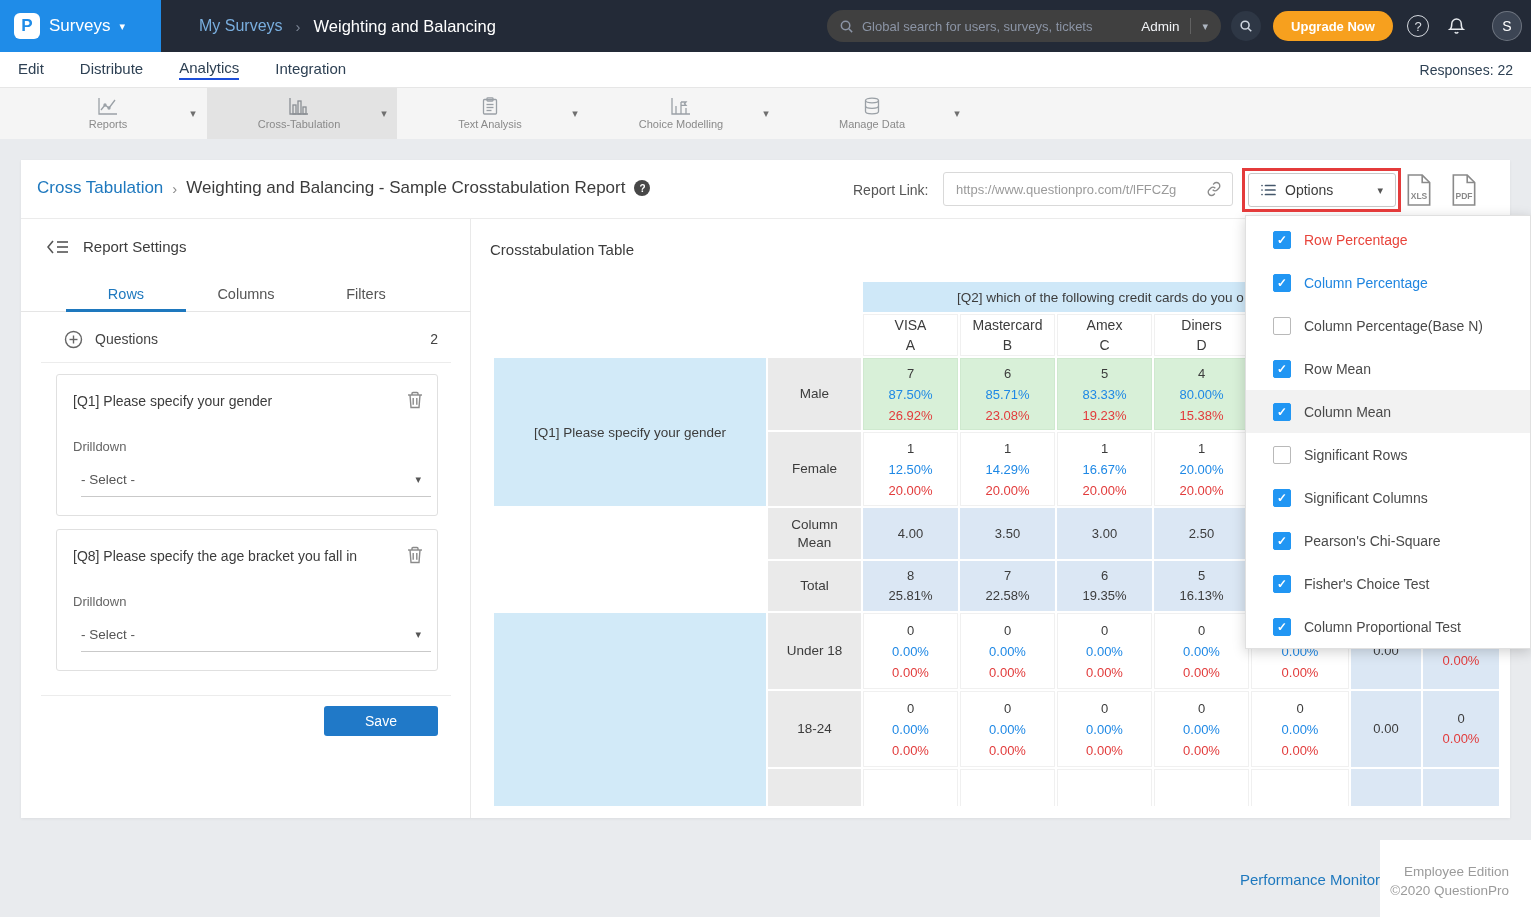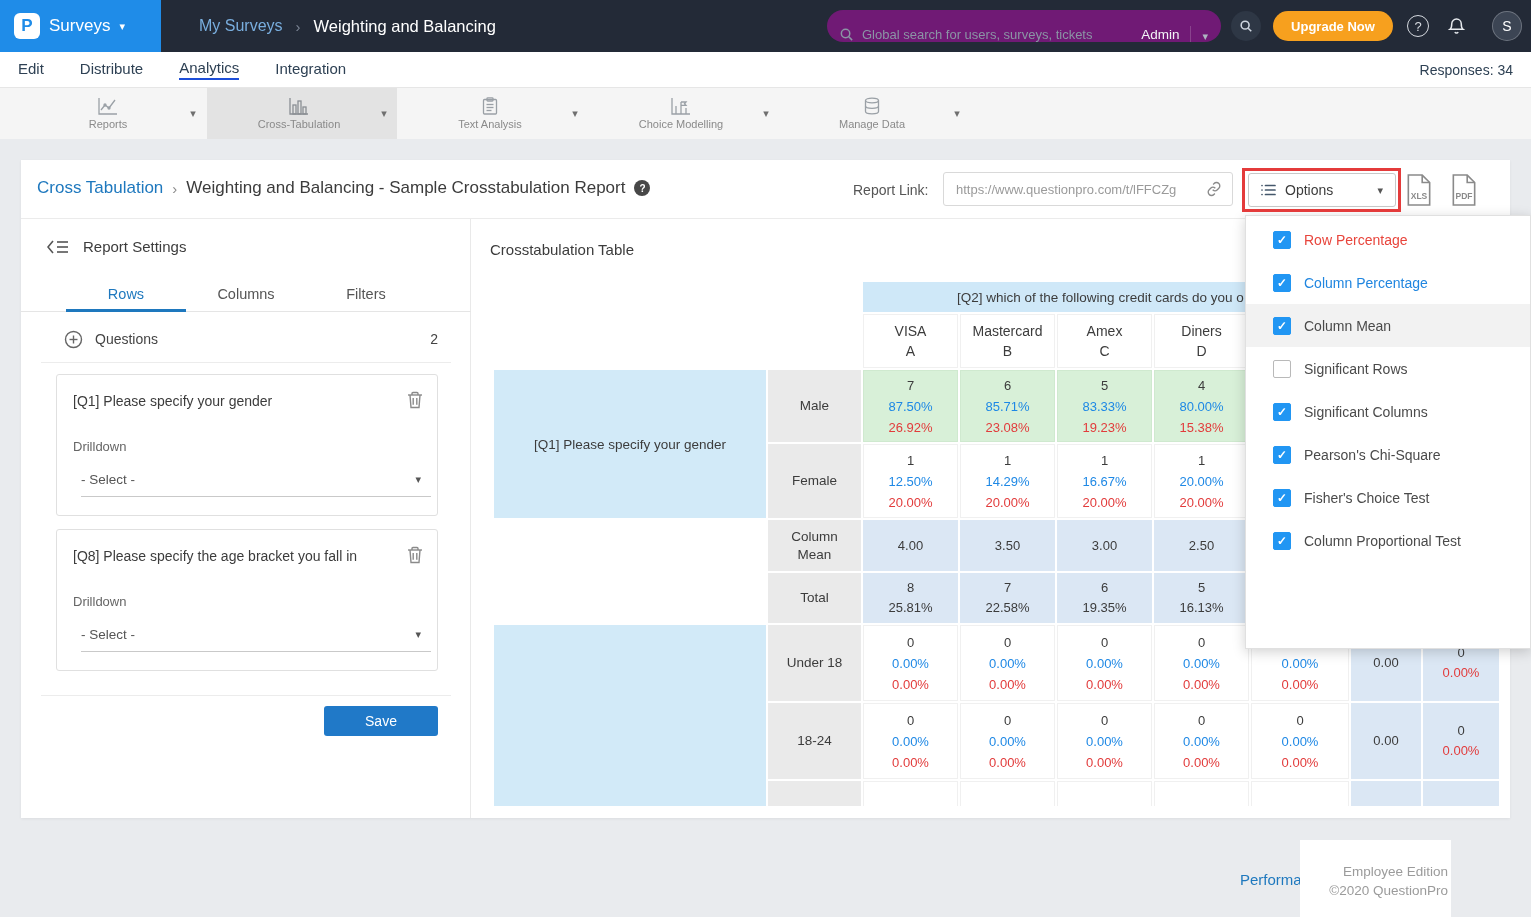--- a/index.html
+++ b/index.html
@@ -15,22 +15,22 @@
     align-items:center; padding-left:14px; gap:9px; cursor:pointer; flex:0 0 auto;}
   .logo-badge { width:26px; height:26px; background:#ffffff; border-radius:6px;
     color:#1f8ce8; font-weight:bold; font-size:17px; display:flex; align-items:center; justify-content:center;}
   .logo-text { color:#fff; font-size:17px; font-weight:500; }
   .caret { font-size:11px; line-height:1; }
   .logo-area .caret { color:#fff; }
   .tb-breadcrumb { margin-left:38px; display:flex; align-items:center; gap:13px; flex:0 0 auto;}
   .crumb-link { color:#79aede; font-size:16px; text-decoration:none; cursor:pointer;}
   .crumb-sep { color:#7b8494; font-size:15px; }
   .crumb-cur { color:#ffffff; font-size:16.5px; }
-  .search-pill { margin-left:auto; width:394px; height:32px; background:#701a75;
-    border-radius:16px; display:flex; align-items:flex-end; padding-left:12px; flex:0 0 auto;}
+  .search-pill { margin-left:auto; width:394px; height:32px; background:#404040;
+    border-radius:16px; display:flex; align-items:center; padding-left:12px; flex:0 0 auto;}
   .icon-search { color:#8b94a5; display:flex; align-items:center; }
   .search-input { flex:1; background:transparent; border:none; outline:none;
     color:#cfd6e0; font-size:13px; margin-left:8px; font-family:inherit;}
   .search-input::placeholder { color:#8b94a5; }
   .scope { color:#f2f4f7; font-size:13.5px; cursor:pointer; }
   .scope-sep { width:1px; height:16px; background:rgba(255,255,255,0.18); margin:0 11px; }
   .scope-caret { color:#aeb6c2; margin-right:13px; cursor:pointer; }
   .round-search { margin-left:10px; width:30px; height:30px; border-radius:50%;
     background:#2e3745; border:none; display:flex; align-items:center; justify-content:center;
     color:#cfd6e0; cursor:pointer; flex:0 0 auto;}
@@ -145,21 +145,21 @@
     line-height:18px; padding:0 8px; }
   td.cell { background:#fff; border:1px solid #f0f0f0; text-align:center;
     font-size:13px; line-height:21px; }
   td.cell.green { background:#d8f0d8; border-color:#cfe9cf; }
   td.sum { background:#dbe7f4; text-align:center; font-size:13px; color:#3c3c3c;
     line-height:20px; }
   .v1 { display:block; color:#3c3c3c; }
   .v2 { display:block; color:#1e88e5; }
   .v3 { display:block; color:#e23b3b; }
   tr.r-span td { height:30px; }
-  tr.r-cols td { height:54px; }
+  tr.r-cols td { height:42px; }
   tr.r-male td { height:72px; }
   tr.r-female td { height:74px; }
   tr.r-cmean td { height:51px; }
   tr.r-total td { height:50px; }
   tr.r-u18 td { height:76px; }
   tr.r-1824 td { height:76px; }
   tr.r-part td { height:40px; }
   
   .options-menu { position:absolute; left:1245px; top:215px; width:286px; height:434px;
     background:#fff; border:1px solid #e0e0e0; box-shadow:0 3px 12px rgba(0,0,0,0.18);
@@ -169,22 +169,22 @@
   .menu-item.hl { background:#f2f2f2; }
   .cbx { width:18px; height:18px; border-radius:2px; background:#fff;
     border:1.5px solid #b9b9b9; margin-right:13px; display:flex; align-items:center;
     justify-content:center; flex:0 0 auto; }
   .cbx.checked { background:#2196f3; border-color:#2196f3; }
   .cbx.checked::after { content:"\2713"; color:#fff; font-size:12px; font-weight:bold; }
   .menu-label { font-size:14px; color:#4a4a4a; }
   
   .perf-link { position:absolute; left:1240px; top:871px; color:#1e78be; font-size:15px;
     font-weight:500; cursor:pointer; }
-  .edition-box { position:absolute; left:1300px; top:840px; width:151px; height:77px;
-    background:#fff; text-align:right; padding:22px 3px 0 0; color:#9b9b9b;
+  .edition-box { position:absolute; left:1380px; top:840px; width:151px; height:77px;
+    background:#fff; text-align:right; padding:22px 22px 0 0; color:#9b9b9b;
     font-size:13.5px; line-height:19px; }
 </style>
 </head>
 <body>
 
 <div id="app">
 
   <header class="topbar">
     <div class="logo-area">
       <span class="logo-badge">
@@ -227,21 +227,21 @@
         </svg>
     </span>
     <span class="avatar">S</span>
   </header>
 
   <nav class="navtabs">
     <span class="ntab">Edit</span>
     <span class="ntab">Distribute</span>
     <span class="ntab active">Analytics</span>
     <span class="ntab">Integration</span>
-    <span class="responses">Responses: 34</span>
+    <span class="responses">Responses: 22</span>
   </nav>
 
   <div class="toolbar">
     <div class="tool">
       <div class="tool-main">
         <span class="tool-icon">
           <svg width="20" height="18" viewBox="0 0 20 18" fill="none" stroke="currentColor" stroke-width="1.3">
               <path d="M1 1v16h18"></path>
               <path d="M3 13l4-5 4 3 6-8"></path>
               <circle cx="7" cy="8" r="1"></circle>
@@ -652,20 +652,28 @@
 
   <div class="options-menu">
     <div class="menu-item">
       <span class="cbx checked"></span>
       <span class="menu-label" style="color: rgb(232, 69, 60);">Row Percentage</span>
     </div>
     <div class="menu-item">
       <span class="cbx checked"></span>
       <span class="menu-label" style="color: rgb(32, 134, 224);">Column Percentage</span>
     </div>
+    <div class="menu-item">
+      <span class="cbx"></span>
+      <span class="menu-label">Column Percentage(Base N)</span>
+    </div>
+    <div class="menu-item">
+      <span class="cbx checked"></span>
+      <span class="menu-label">Row Mean</span>
+    </div>
     <div class="menu-item hl">
       <span class="cbx checked"></span>
       <span class="menu-label">Column Mean</span>
     </div>
     <div class="menu-item">
       <span class="cbx"></span>
       <span class="menu-label">Significant Rows</span>
     </div>
     <div class="menu-item">
       <span class="cbx checked"></span>

